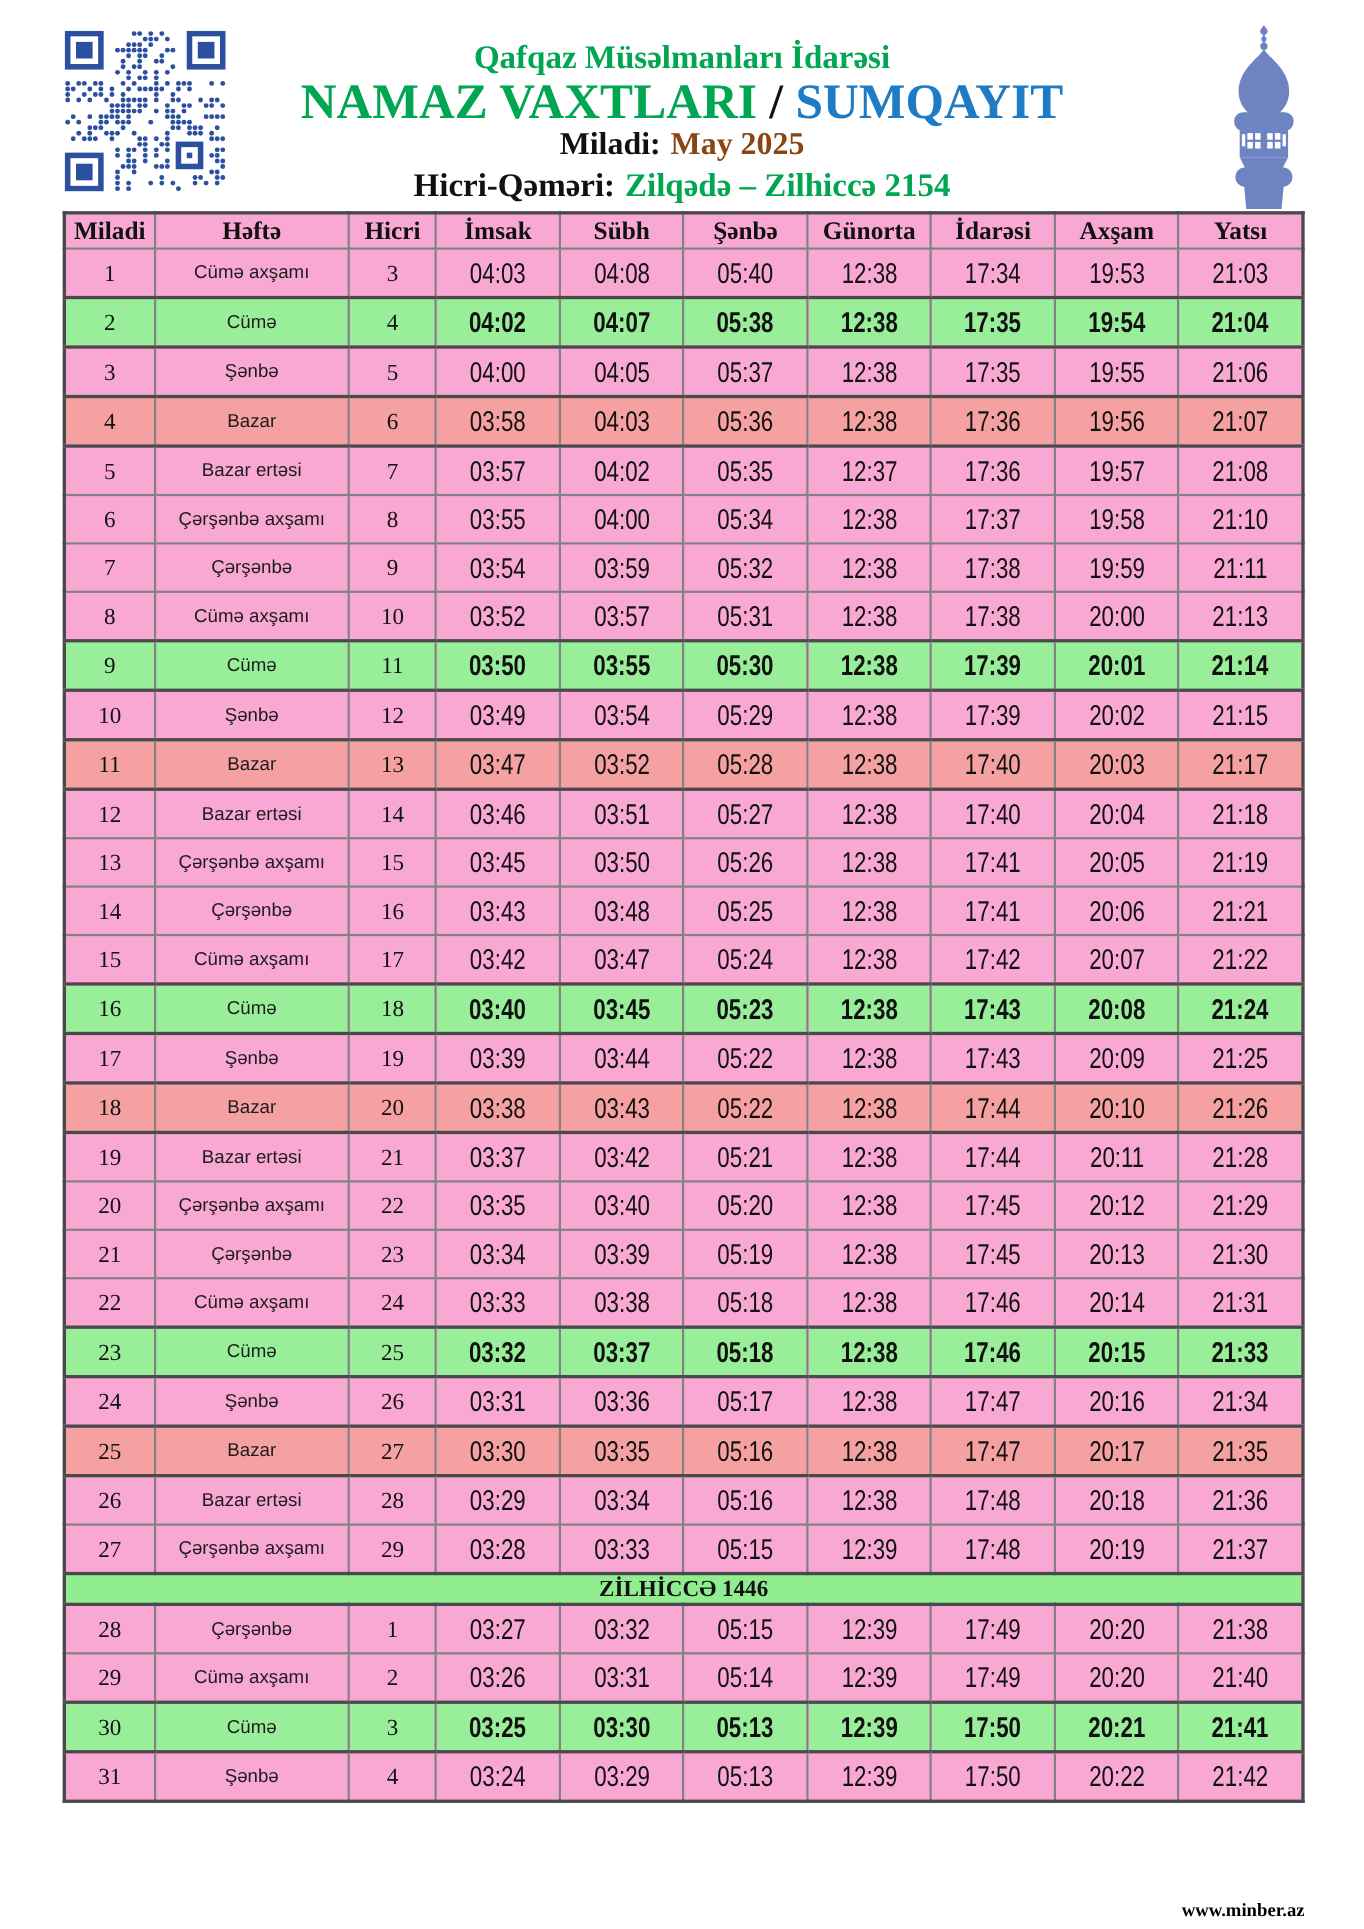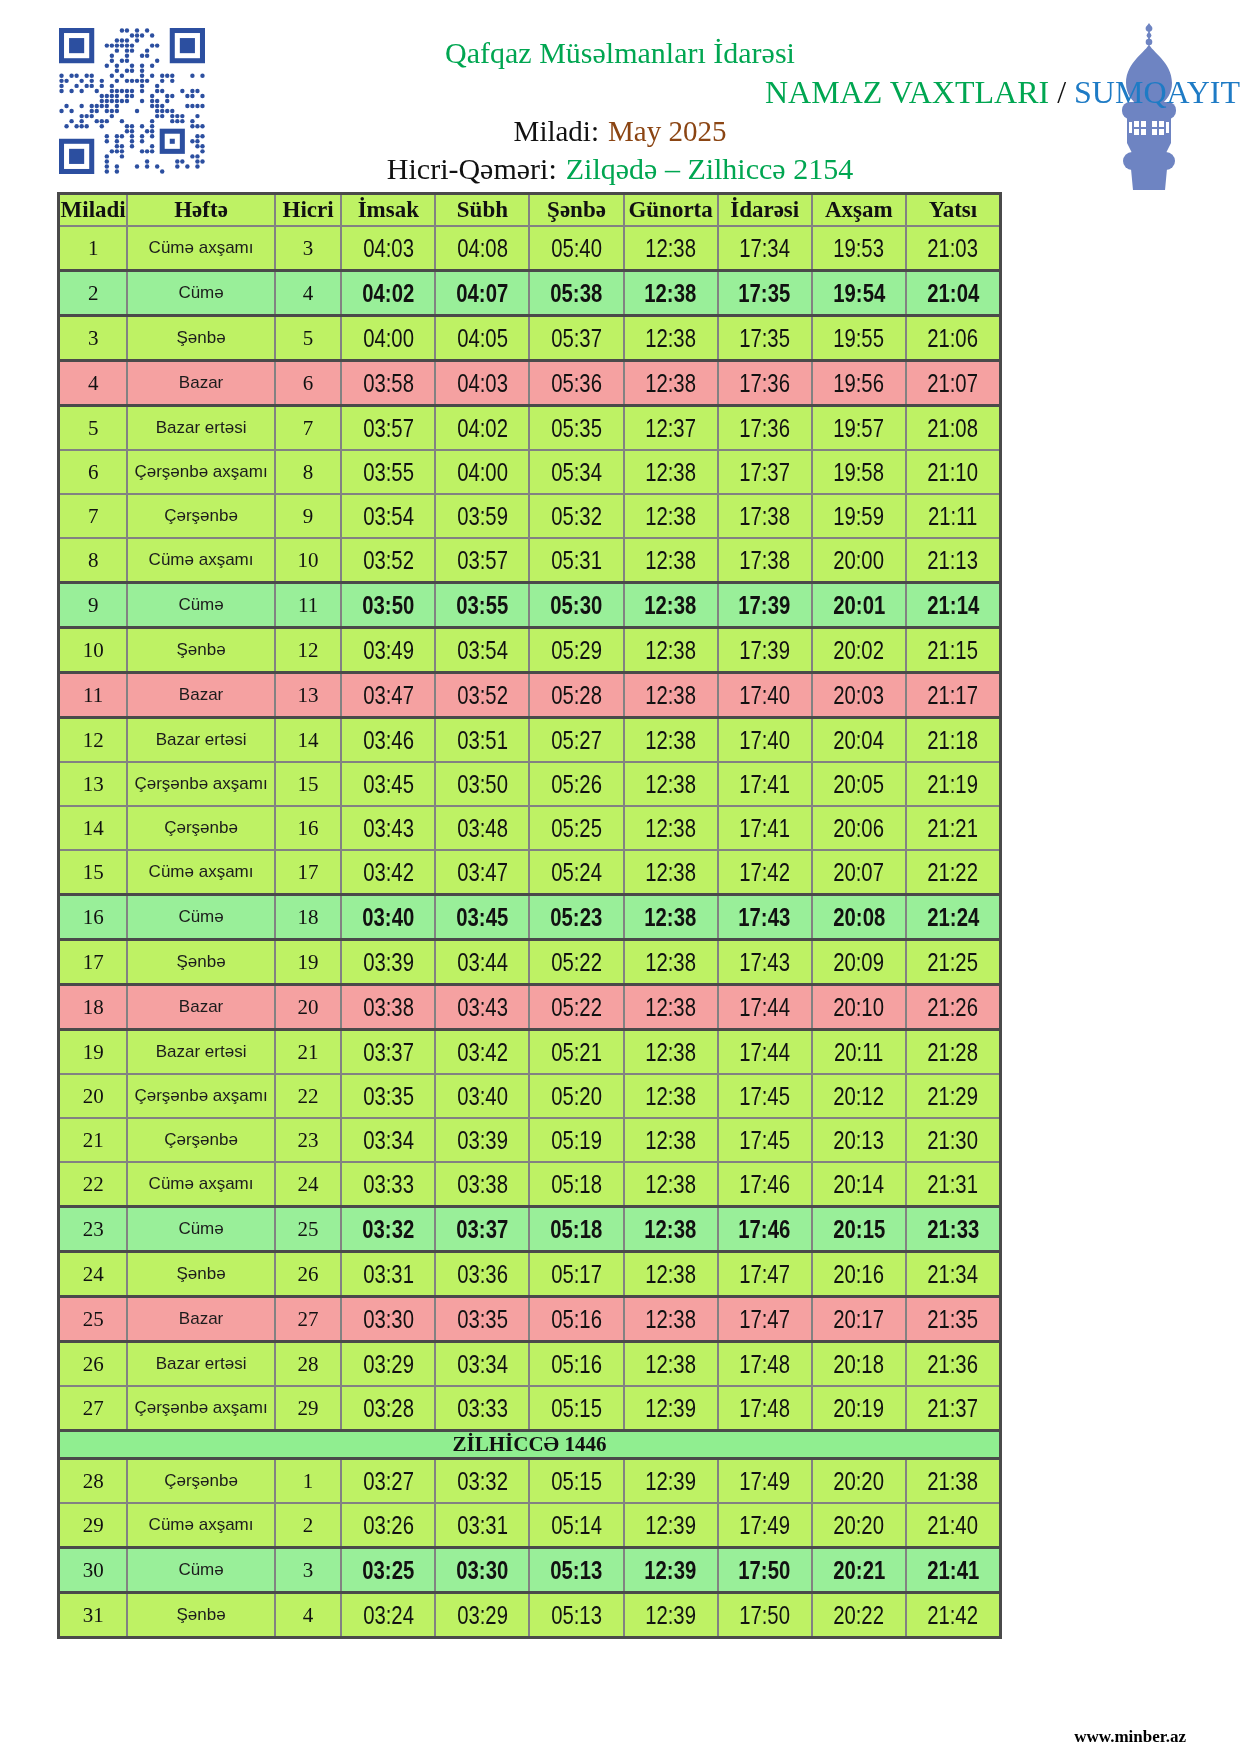--- a/index.html
+++ b/index.html
@@ -8,33 +8,33 @@
     --grid-border:#828282; --outer-border:#4a4a4a; --qr:#2C4FA0; --minaret:#6E84C2;
   }
   html,body{margin:0;padding:0;}
   body{width:1240px;height:1754px;background:#ffffff;position:relative;overflow:hidden;
        font-family:"Liberation Serif",serif;color:var(--black-text);}
   .page{position:absolute;inset:0;}
 
   .qr{position:absolute;left:58px;top:28px;width:148px;height:146px;}
   .minaret{position:absolute;left:1114px;top:22px;width:70px;height:168px;}
 
-  .header-block{position:absolute;left:0;top:34px;width:1240px;text-align:center;font-weight:normal;}
+  .header-block{position:absolute;left:0;top:34px;width:1240px;text-align:center;font-weight:bold;}
   .h-org{font-size:30px;line-height:38px;color:var(--green-text);}
-  .h-title{font-size:32px;line-height:41px;text-align:right;}
+  .h-title{font-size:45px;line-height:41px;}
   .h-title .t-main{color:var(--green-text);}
   .h-title .t-sep{color:var(--black-text);}
   .h-title .t-city{color:var(--blue-text);}
   .h-miladi{font-size:29px;line-height:37px;color:var(--black-text);}
   .h-miladi .val{color:var(--brown-text);margin-left:9px;}
   .h-hicri{font-size:30px;line-height:38px;color:var(--black-text);}
   .h-hicri .val{color:var(--green-text);margin-left:9px;}
 
-  table.ptable{position:absolute;left:57px;top:192px;width:945px;table-layout:fixed;
-    border-collapse:collapse;border:3px solid var(--outer-border);background:#bef264;}
+  table.ptable{position:absolute;left:57px;top:192px;width:1129px;table-layout:fixed;
+    border-collapse:collapse;border:3px solid var(--outer-border);background:#f9a8d4;}
   .ptable th,.ptable td{border:2px solid var(--grid-border);text-align:center;vertical-align:middle;
     padding:0;overflow:hidden;white-space:nowrap;}
   .ptable thead th{font-family:"Liberation Serif",serif;font-weight:bold;font-size:23px;height:30px;}
   .ptable th:nth-child(1){width:7.2%;}
   .ptable th:nth-child(2){width:15.8%;}
   .ptable th:nth-child(3){width:7.0%;}
   .ptable th:nth-child(n+4){width:10.0%;}
   .section-row td{background:var(--section-bg);font-weight:bold;font-size:21px;height:24px;
     border-top:3px solid var(--outer-border);border-bottom:3px solid var(--outer-border);}
   .data-row td{height:42px;}

